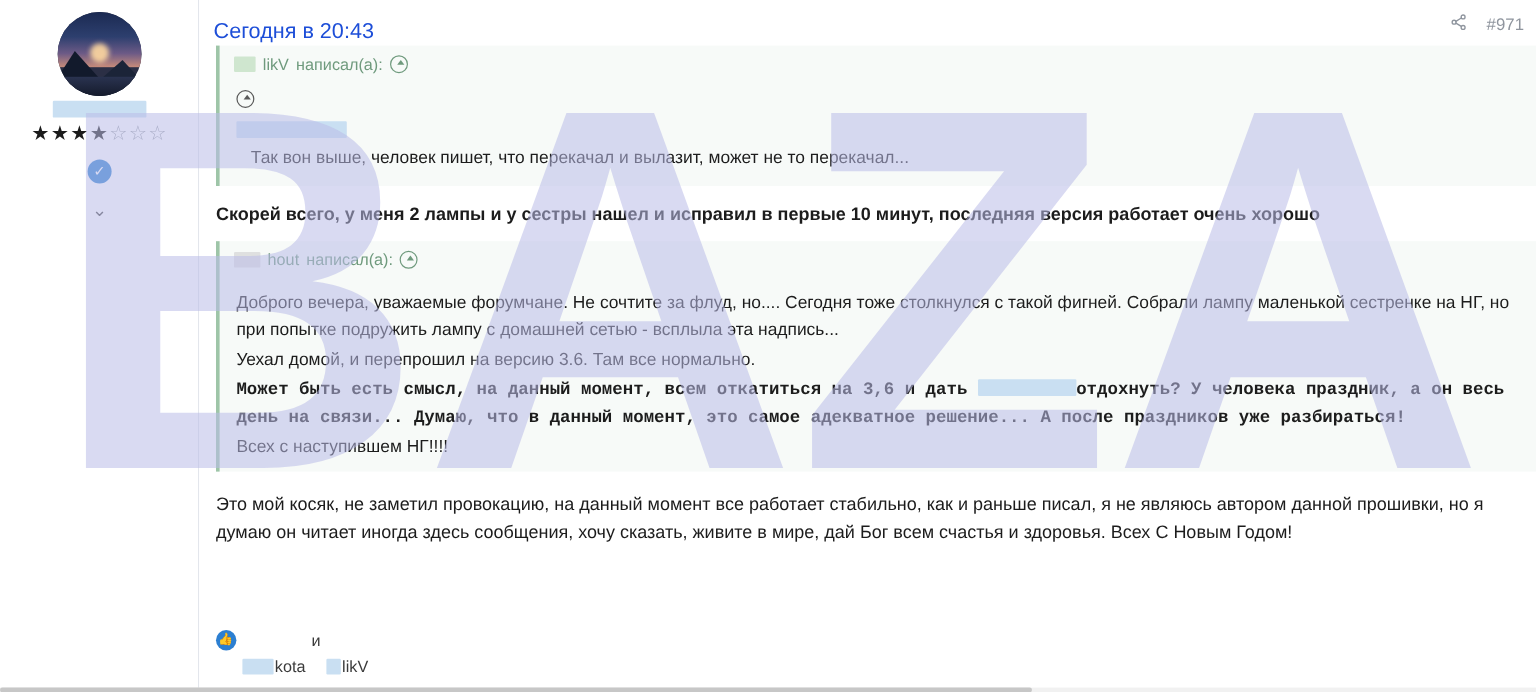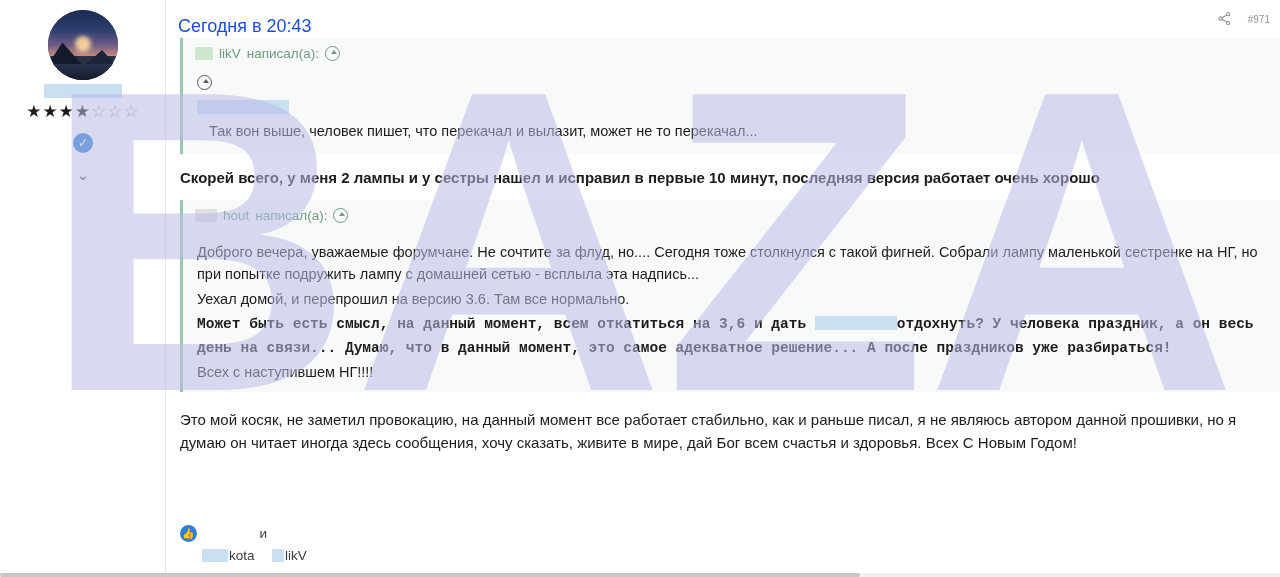--- a/index.html
+++ b/index.html
@@ -158,21 +158,21 @@
     font-size: 18px;
     color: #1d4ed8;
   }
   .head-right {
     position: absolute;
     right: 10px;
     top: 11px;
     display: flex;
     align-items: center;
     gap: 16px;
-    font-size: 10px;
+    font-size: 14px;
     color: #8f959e;
   }
   .share-icon { display: inline-block; line-height: 1; cursor: pointer; }
   .post-number { color: #8f959e; cursor: pointer; }
 
   .body {
     position: absolute;
     left: 0;
     top: 38px;
     width: 1114px;

